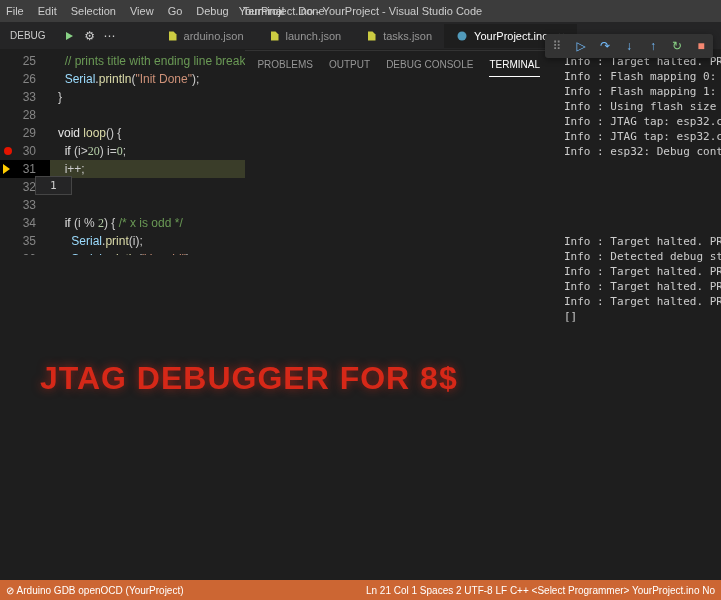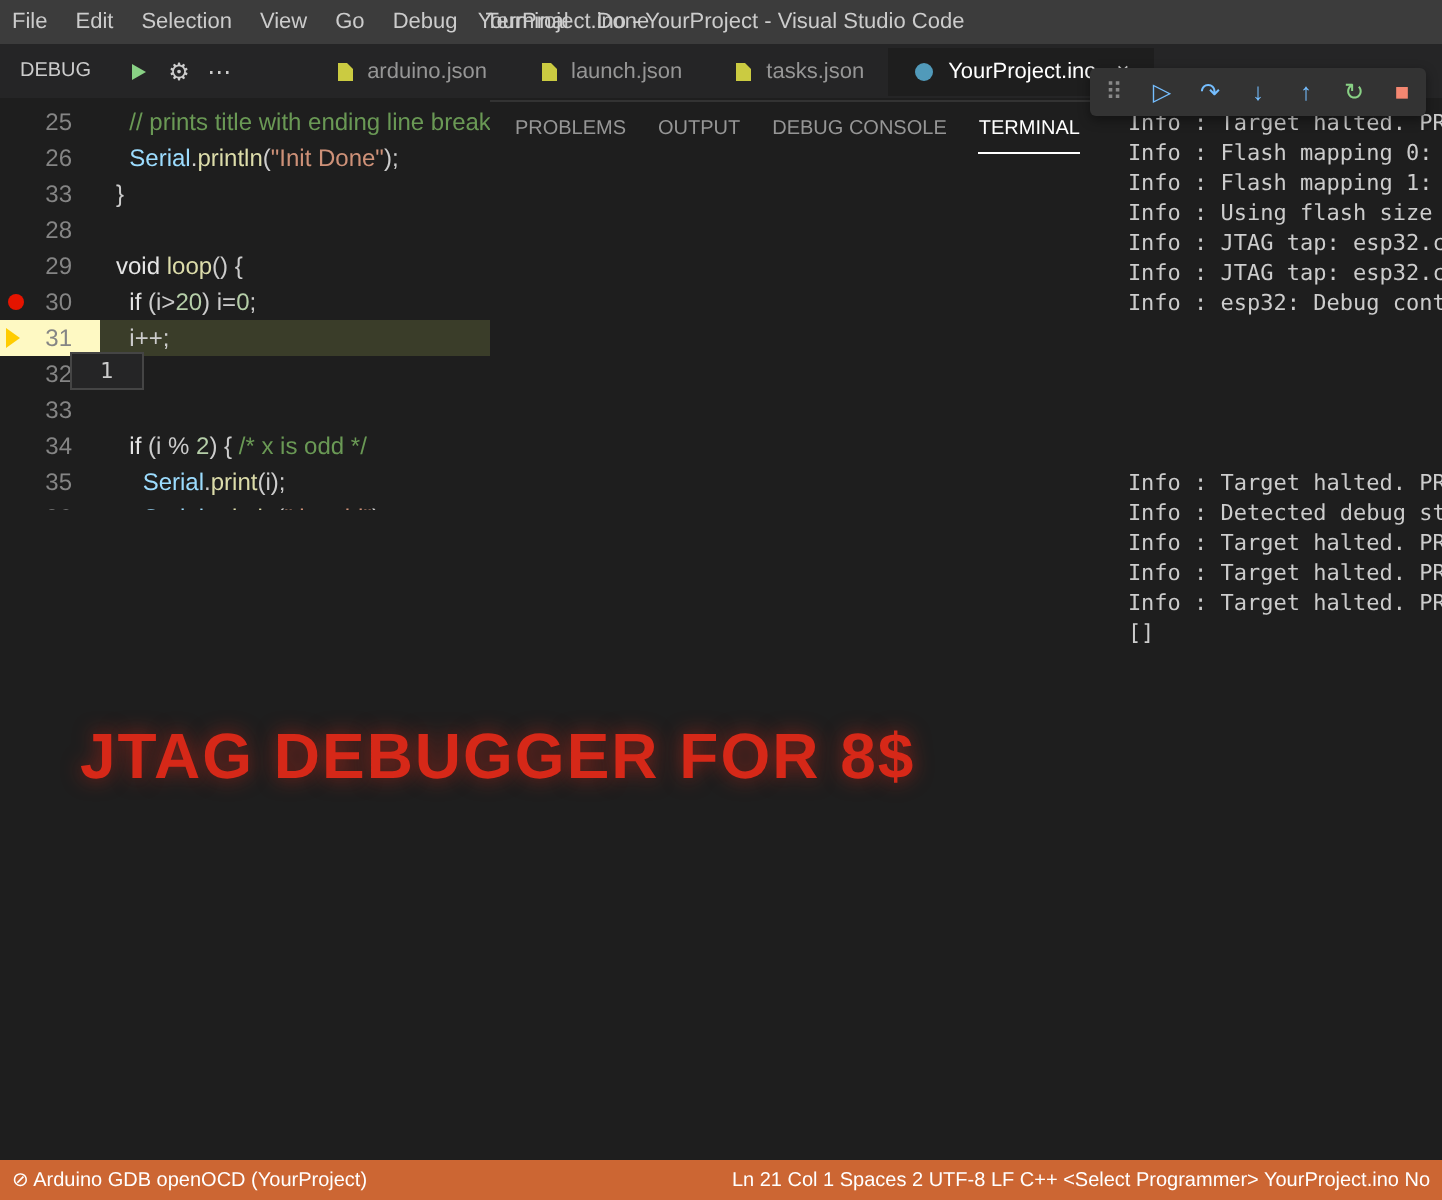--- a/index.html
+++ b/index.html
@@ -42,21 +42,21 @@
 .gutter div { padding-right:14px; height:18px; line-height:18px; position:relative; }
 .gut-bp { position:absolute; left:4px; top:5px; width:8px; height:8px; border-radius:50%; background:#e51400; }
 .gut-arrow { position:absolute; left:3px; top:4px; width:0; height:0; border-left:7px solid #ffcc00; border-top:5px solid transparent; border-bottom:5px solid transparent; }
 .code { flex:1; padding-top:2px; }
 .code div { height:18px; line-height:18px; padding-left:8px; white-space:pre; }
 .hl { background:#3a3d29; }
 .kw { color:#e5e5e5; }
 .fn { color:#dcdcaa; }
 .str { color:#ce9178; }
 .cmt { color:#6a9955; }
-.num { color:#b5cea8; }
+.num { color:#b5cea8;font-family:Liberation Serif, serif; }
 .var { color:#9cdcfe; }
 .hover-tip { position:absolute; left:35px; top:126px; background:#252526; border:1px solid #454545; padding:2px 14px; font-family:Menlo,Consolas,monospace; font-size:11px; color:#ccc; z-index:5; }
 .debug-toolbar { position:absolute; right:8px; top:34px; background:#333; border-radius:3px; display:flex; padding:4px; gap:8px; box-shadow:0 2px 6px rgba(0,0,0,.4); z-index:6; }
 .debug-toolbar span { width:16px; height:16px; display:flex; align-items:center; justify-content:center; cursor:pointer; color:#75beff; }
 .debug-toolbar .grip { color:#888; cursor:move; }
 .panel-tabs { height:28px; display:flex; align-items:center; gap:16px; padding:0 12px; font-size:10px; color:#969696; border-top:1px solid #333; }
 .panel-tabs span { cursor:pointer; text-transform:uppercase; padding:6px 0; }
 .panel-tabs .active { color:#fff; border-bottom:1px solid #fff; }
 .terminal { flex:1; font-family:Menlo,Consolas,monospace; font-size:11px; color:#ccc; padding:4px 12px; overflow:hidden; line-height:15px; white-space:pre; }
 .overlay-text { position:absolute; top:360px; left:40px; font-size:32px; font-weight:800; color:#d62818; text-shadow:0 0 10px rgba(214,40,24,.6); z-index:10; letter-spacing:1px; }
@@ -191,21 +191,21 @@
 
   <div class="editor">
     <div class="code-area">
       <div class="gutter">
           <div>25</div>
           <div>26</div>
           <div>33</div>
           <div>28</div>
           <div>29</div>
           <div>30<span class="gut-bp"></span></div>
-          <div style="background: #fef9c3;">31<span class="gut-arrow"></span></div>
+          <div style="background: #000000;">31<span class="gut-arrow"></span></div>
           <div>32</div>
           <div>33</div>
           <div>34</div>
           <div>35</div>
           <div>36</div>
         </div>
       <div class="code">
           <div>  <span class="cmt">// prints title with ending line break</span></div>
           <div>  <span class="var">Serial</span>.<span class="fn">println</span>(<span class="str">"Init Done"</span>);</div>
           <div>}</div>

